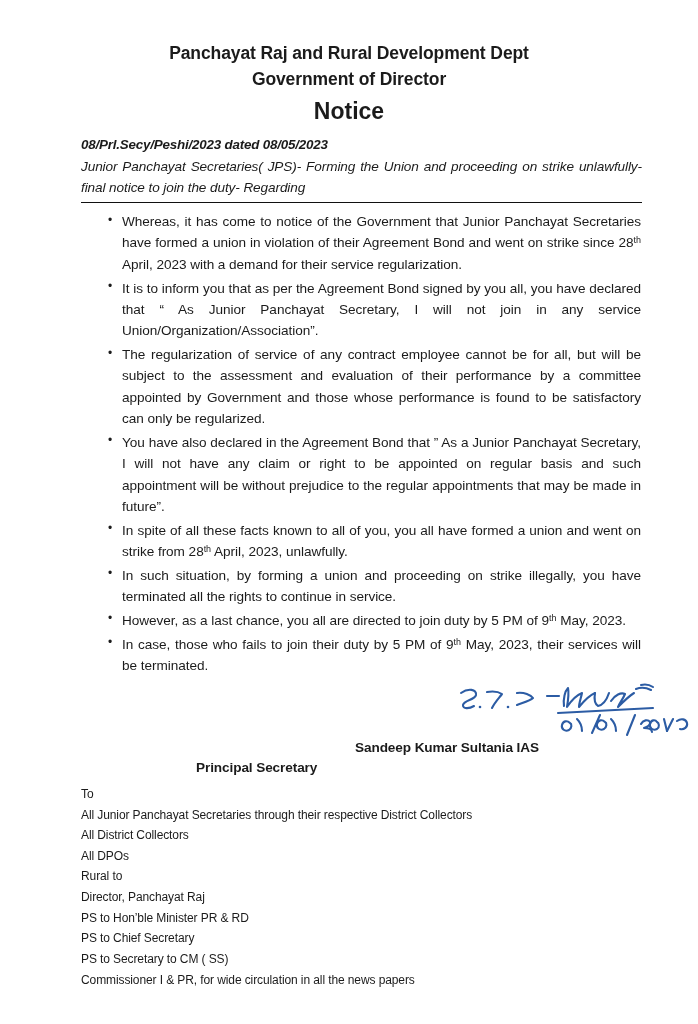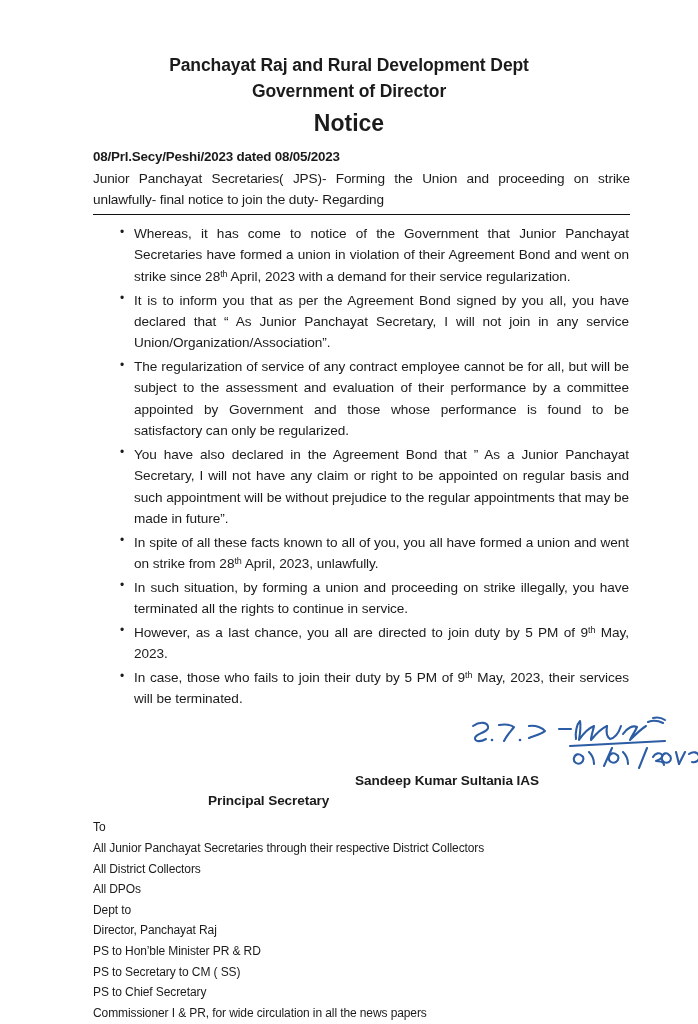--- a/index.html
+++ b/index.html
@@ -15,21 +15,21 @@
     overflow: hidden;
     font-family: "Liberation Sans", sans-serif;
     color: #1b1b1b;
     -webkit-font-smoothing: antialiased;
   }
 
   .page {
     position: absolute;
     inset: 0;
     background: #ffffff;
-    padding: 12px;
+    padding: 0;
   }
 
   
   .header {
     text-align: center;
     padding-top: 42px;
   }
   .org-line1 {
     font-size: 17.5px;
     font-weight: bold;
@@ -46,20 +46,21 @@
   .doc-title {
     font-size: 23px;
     font-weight: bold;
     margin-top: 7px;
     line-height: 1.2;
   }
 
   
   .refblock {
     margin: 9px 56px 0 81px;
+    font-style: italic;
   }
   .ref-no {
     font-size: 13.4px;
     font-weight: bold;
     line-height: 1.5;
     letter-spacing: -0.2px;
   }
   .subject {
     font-size: 13.6px;
     line-height: 1.55;
@@ -211,23 +212,23 @@
     <div class="sig-role">Principal Secretary</div>
   </div>
 
   <div class="dist">
     <div class="dist-line">To</div>
     <div>
         <div class="dist-line">All Junior Panchayat Secretaries through their respective District Collectors</div>
         <div class="dist-line">All District Collectors</div>
         <div class="dist-line">All DPOs</div>
       </div>
-    <div class="dist-line">Dept to</div>
+    <div class="dist-line">Rural to</div>
     <div>
         <div class="dist-line">Director, Panchayat Raj</div>
         <div class="dist-line">PS to Hon’ble Minister PR &amp; RD</div>
+        <div class="dist-line">PS to Chief Secretary</div>
         <div class="dist-line">PS to Secretary to CM ( SS)</div>
-        <div class="dist-line">PS to Chief Secretary</div>
         <div class="dist-line">Commissioner I &amp; PR, for wide circulation in all the news papers</div>
       </div>
   </div>
 
 </div>
 
 </body></html>

